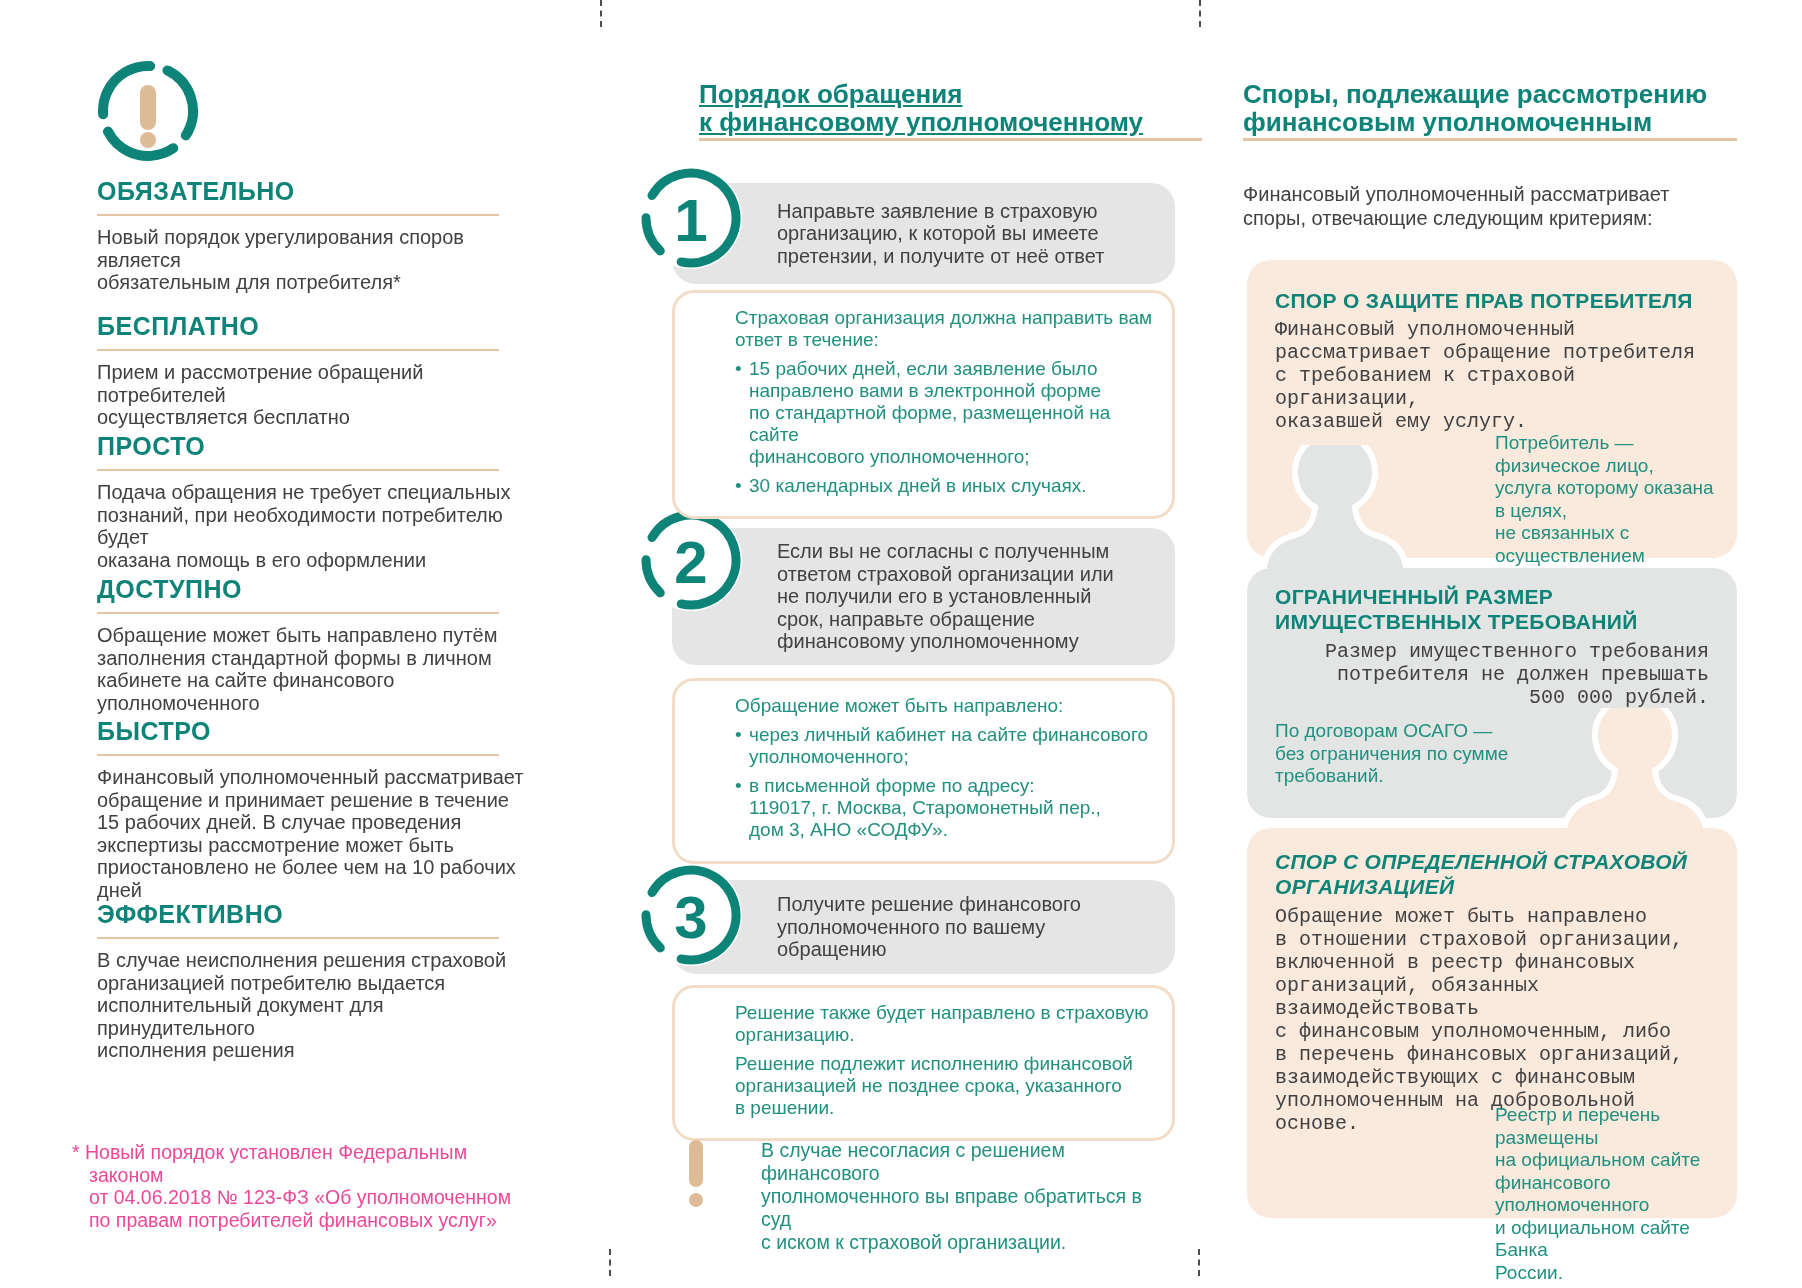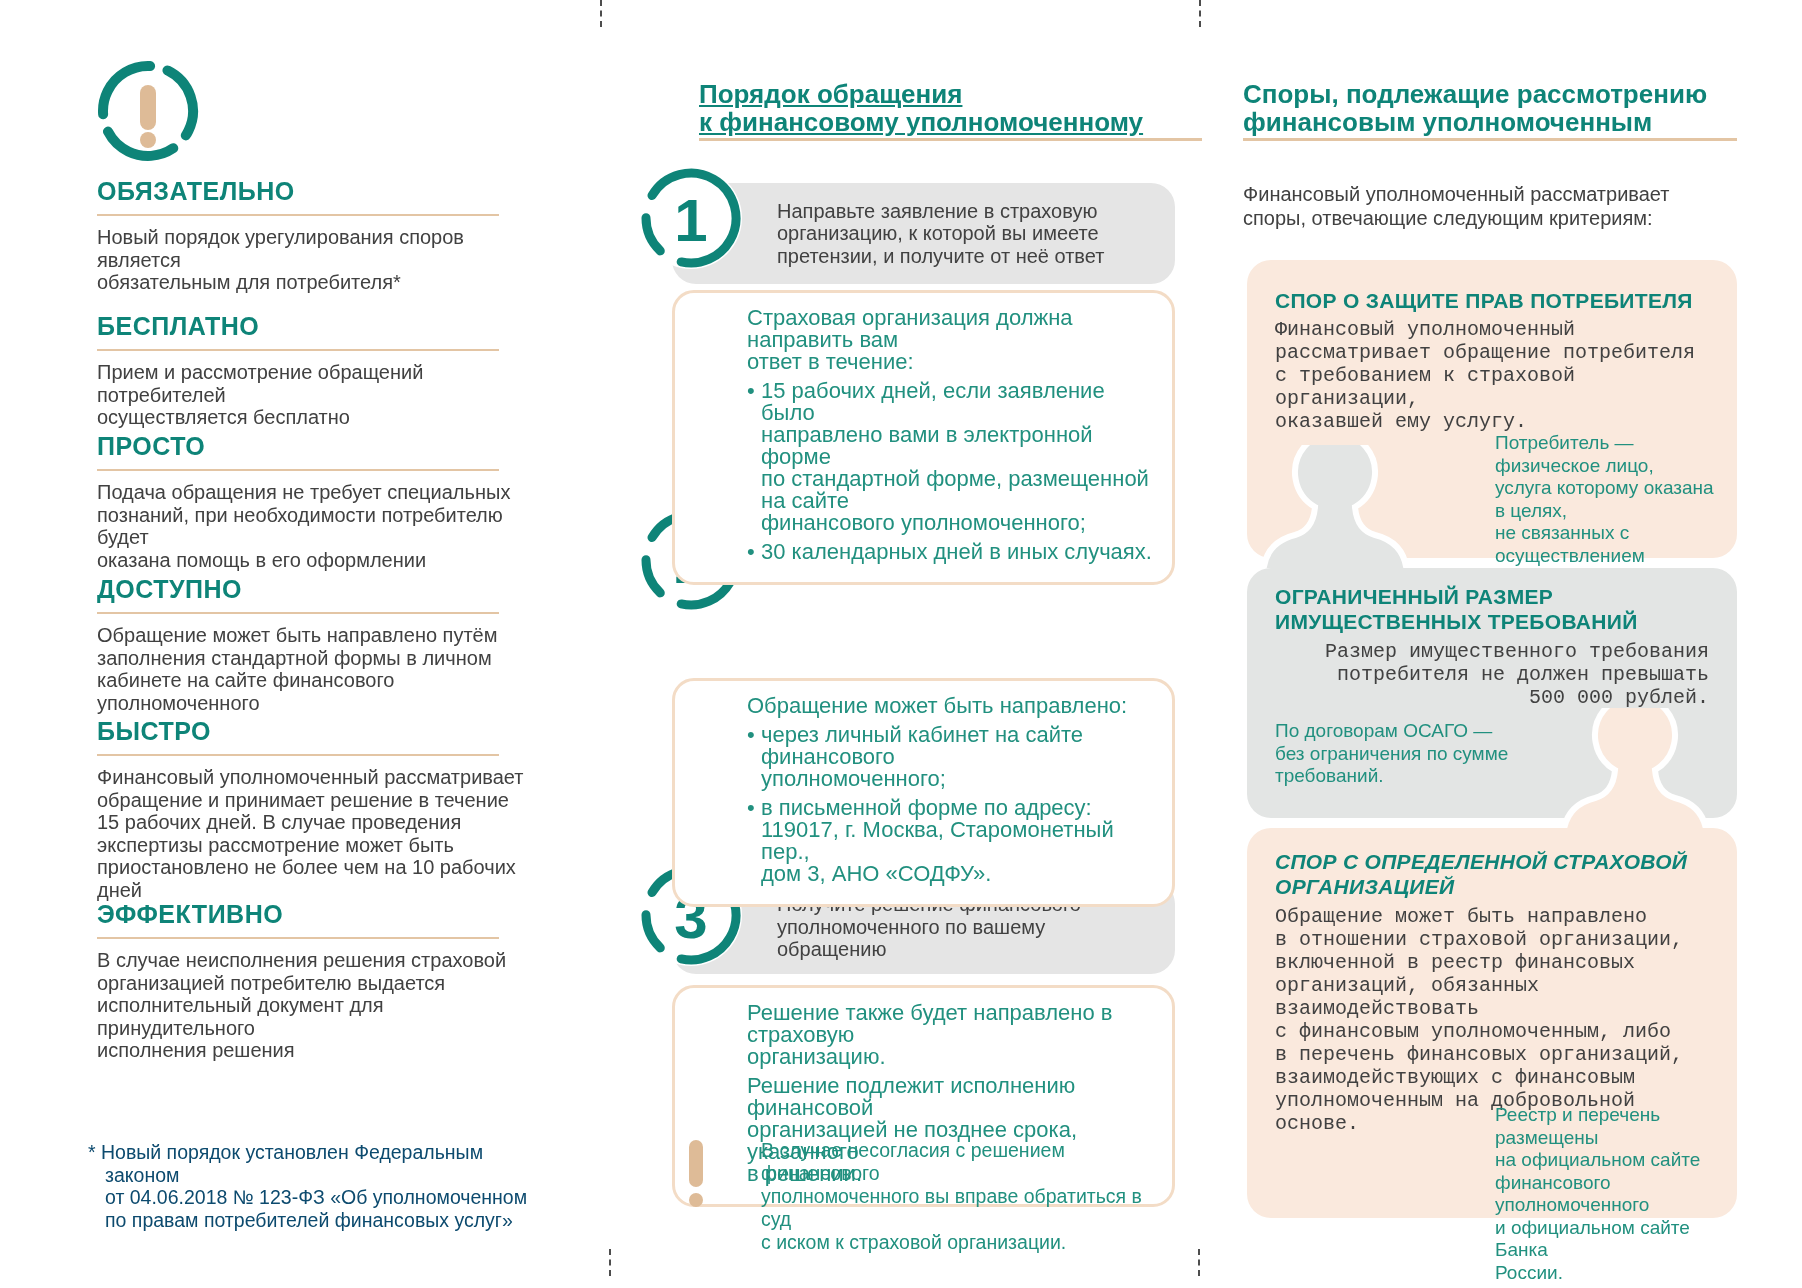--- a/index.html
+++ b/index.html
@@ -20,22 +20,22 @@
   .ls { position:absolute; left:97px; width:402px; }
   .ls h2 {
     font-size:25px; font-weight:700; color:#0e8478; letter-spacing:0.5px;
     line-height:30px; padding-bottom:8px; border-bottom:2px solid #e3c5a4;
     margin-bottom:10px; text-transform:uppercase;
   }
   .ls p { font-size:20px; line-height:22.5px; color:#414141; white-space:pre-line; width:440px; }
   .ls1 { top:176px; } .ls2 { top:311px; } .ls3 { top:431px; }
   .ls4 { top:574px; } .ls5 { top:716px; } .ls6 { top:899px; }
   .footnote {
-    position:absolute; left:88px; top:1141px; width:440px;
-    font-size:19.5px; line-height:22.5px; color:#0c4a6e; white-space:pre-line;
+    position:absolute; left:72px; top:1141px; width:440px;
+    font-size:19.5px; line-height:22.5px; color:#ec4899; white-space:pre-line;
     padding-left:17px; text-indent:-17px;
   }
 
   
   .col-title {
     position:absolute; font-size:26px; font-weight:700; color:#0e8478;
     line-height:28px; white-space:pre-line; padding-bottom:2px;
     border-bottom:3px solid #e3c5a4;
   }
   .col-title.mid   { left:699px;  top:80px; width:503px;text-decoration:underline; }
@@ -59,21 +59,21 @@
   .bg3 { left:639px; top:863px; }
 
   .note-box {
     position:absolute; left:672px; width:503px; background:#fff;
     border:3px solid #f3dcc6; border-radius:22px;
     padding:14px 18px 12px 60px; color:#21907f;
   }
   .nb1 { top:290px; min-height:187px; }
   .nb2 { top:678px; min-height:186px; }
   .nb3 { top:985px; min-height:128px; }
-  .note-box p { font-size:22px; line-height:22px; white-space:pre-line; margin-bottom:7px;margin-left:12px; }
+  .note-box p { font-size:19px; line-height:22px; white-space:pre-line; margin-bottom:7px; }
   .note-box .bullet { position:relative; padding-left:14px; }
   .note-box .bullet::before { content:"•"; position:absolute; left:0; top:0; color:#21907f; }
 
   .warn-text {
     position:absolute; left:761px; top:1139px; width:410px;
     font-size:19.5px; line-height:23px; color:#21907f; white-space:pre-line;
   }
   .warn-icon { position:absolute; left:686px; top:1138px; }
 
   
@@ -163,20 +163,27 @@
 от 04.06.2018 № 123-ФЗ «Об уполномоченном
 по правам потребителей финансовых услуг»</p>
 
   <h1 class="col-title mid">Порядок обращения
 к финансовому уполномоченному</h1>
 
   <div class="lead-box lb1">
     <p>Направьте заявление в страховую
 организацию, к которой вы имеете
 претензии, и получите от неё ответ</p>
+  </div>
+  <div class="lead-box lb2">
+    <p>Если вы не согласны с полученным
+ответом страховой организации или
+не получили его в установленный
+срок, направьте обращение
+финансовому уполномоченному</p>
   </div>
   <div class="lead-box lb3">
     <p>Получите решение финансового
 уполномоченного по вашему
 обращению</p>
   </div>
 
   <svg class="badge bg1" viewBox="0 0 104 104">
     <circle cx="52" cy="52" r="51" fill="#ffffff"></circle>
     <circle cx="52" cy="52" r="45" fill="none" stroke="#0e8478" stroke-width="9" stroke-linecap="round" stroke-dasharray="198 24 37 24" transform="rotate(-150 52 52)"></circle>

